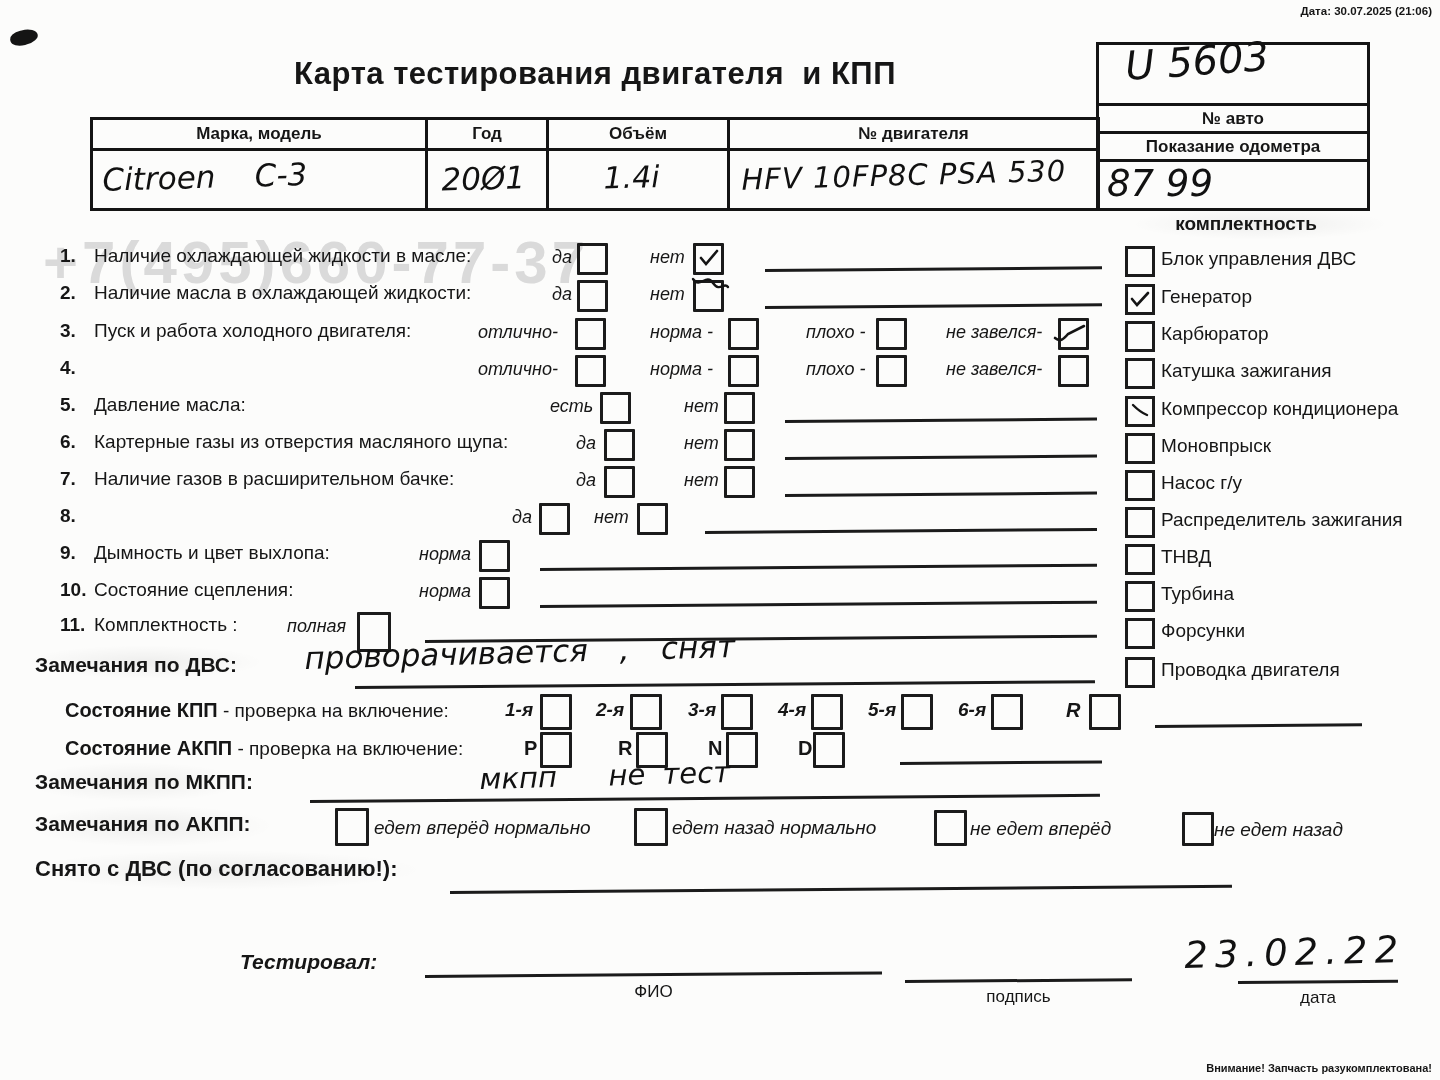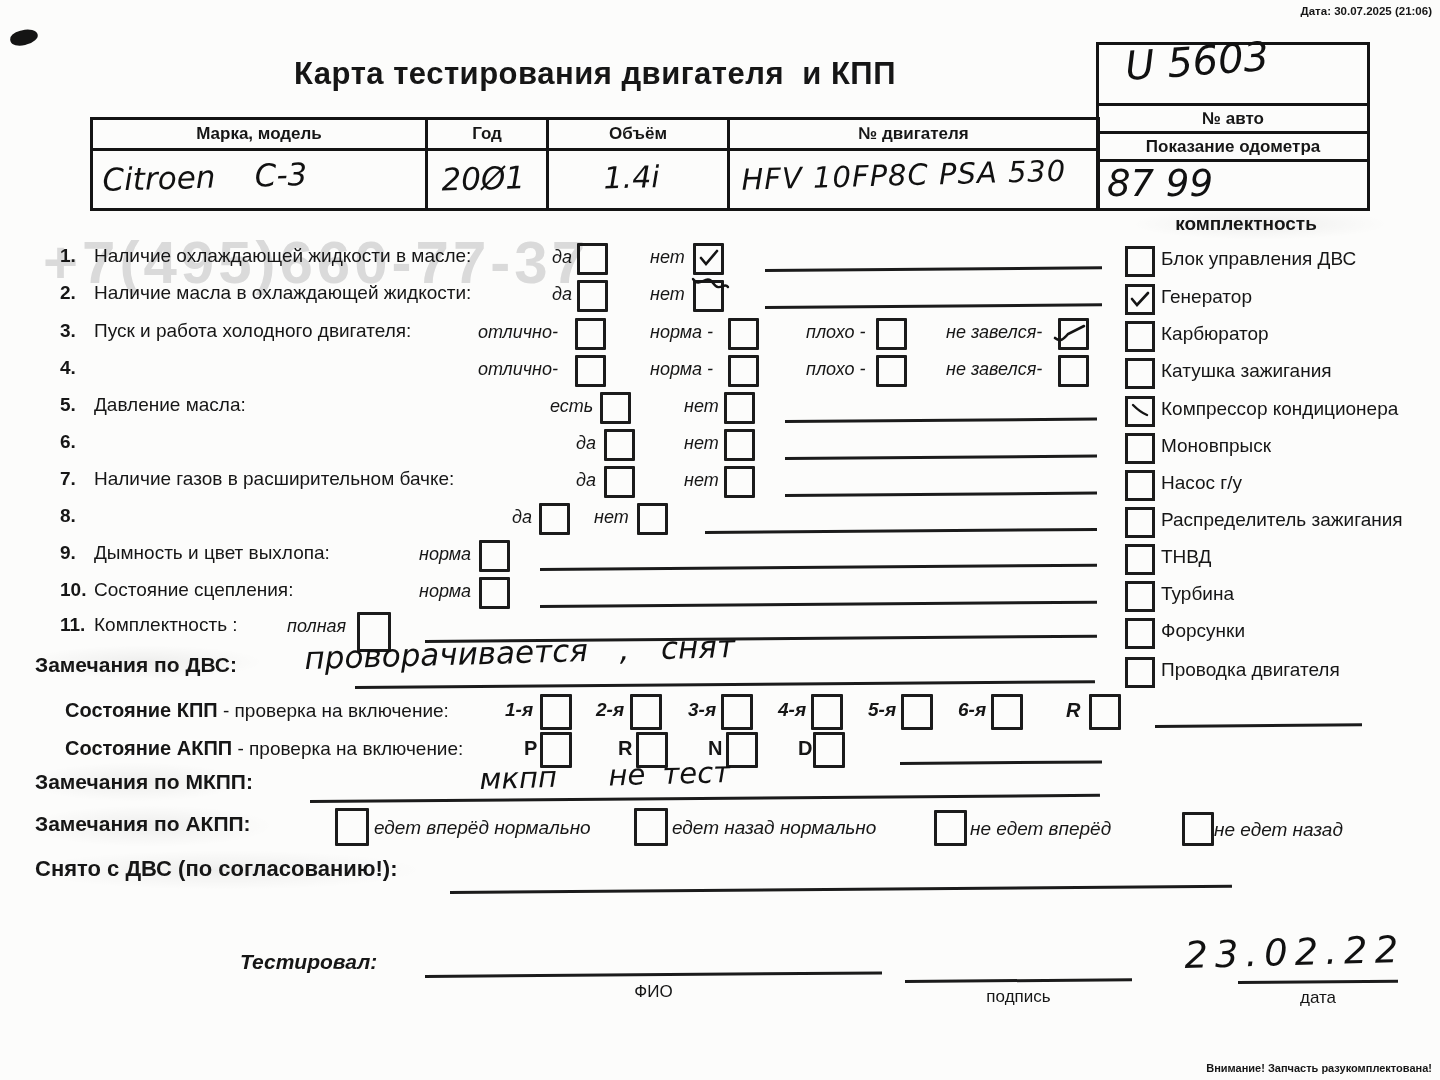--- a/index.html
+++ b/index.html
@@ -211,20 +211,21 @@
     <span class="lbl">Давление масла:</span>
     <span class="opt" style="left:492px;">есть</span>
     <div class="cb" style="left:542px;"></div>
     <span class="opt" style="left:626px;">нет</span>
     <div class="cb" style="left:666px;"></div>
     <div class="line" style="left:727px;top:26px;width:312px;"></div>
   </div>
 
   <div class="row" style="top:431px;">
     <span class="num">6.</span>
+    <span class="lbl">Картерные газы из отверстия масляного щупа:</span>
     <span class="opt" style="left:518px;">да</span>
     <div class="cb" style="left:546px;"></div>
     <span class="opt" style="left:626px;">нет</span>
     <div class="cb" style="left:666px;"></div>
     <div class="line" style="left:727px;top:26px;width:312px;"></div>
   </div>
 
   <div class="row" style="top:468px;">
     <span class="num">7.</span>
     <span class="lbl">Наличие газов в расширительном бачке:</span>

